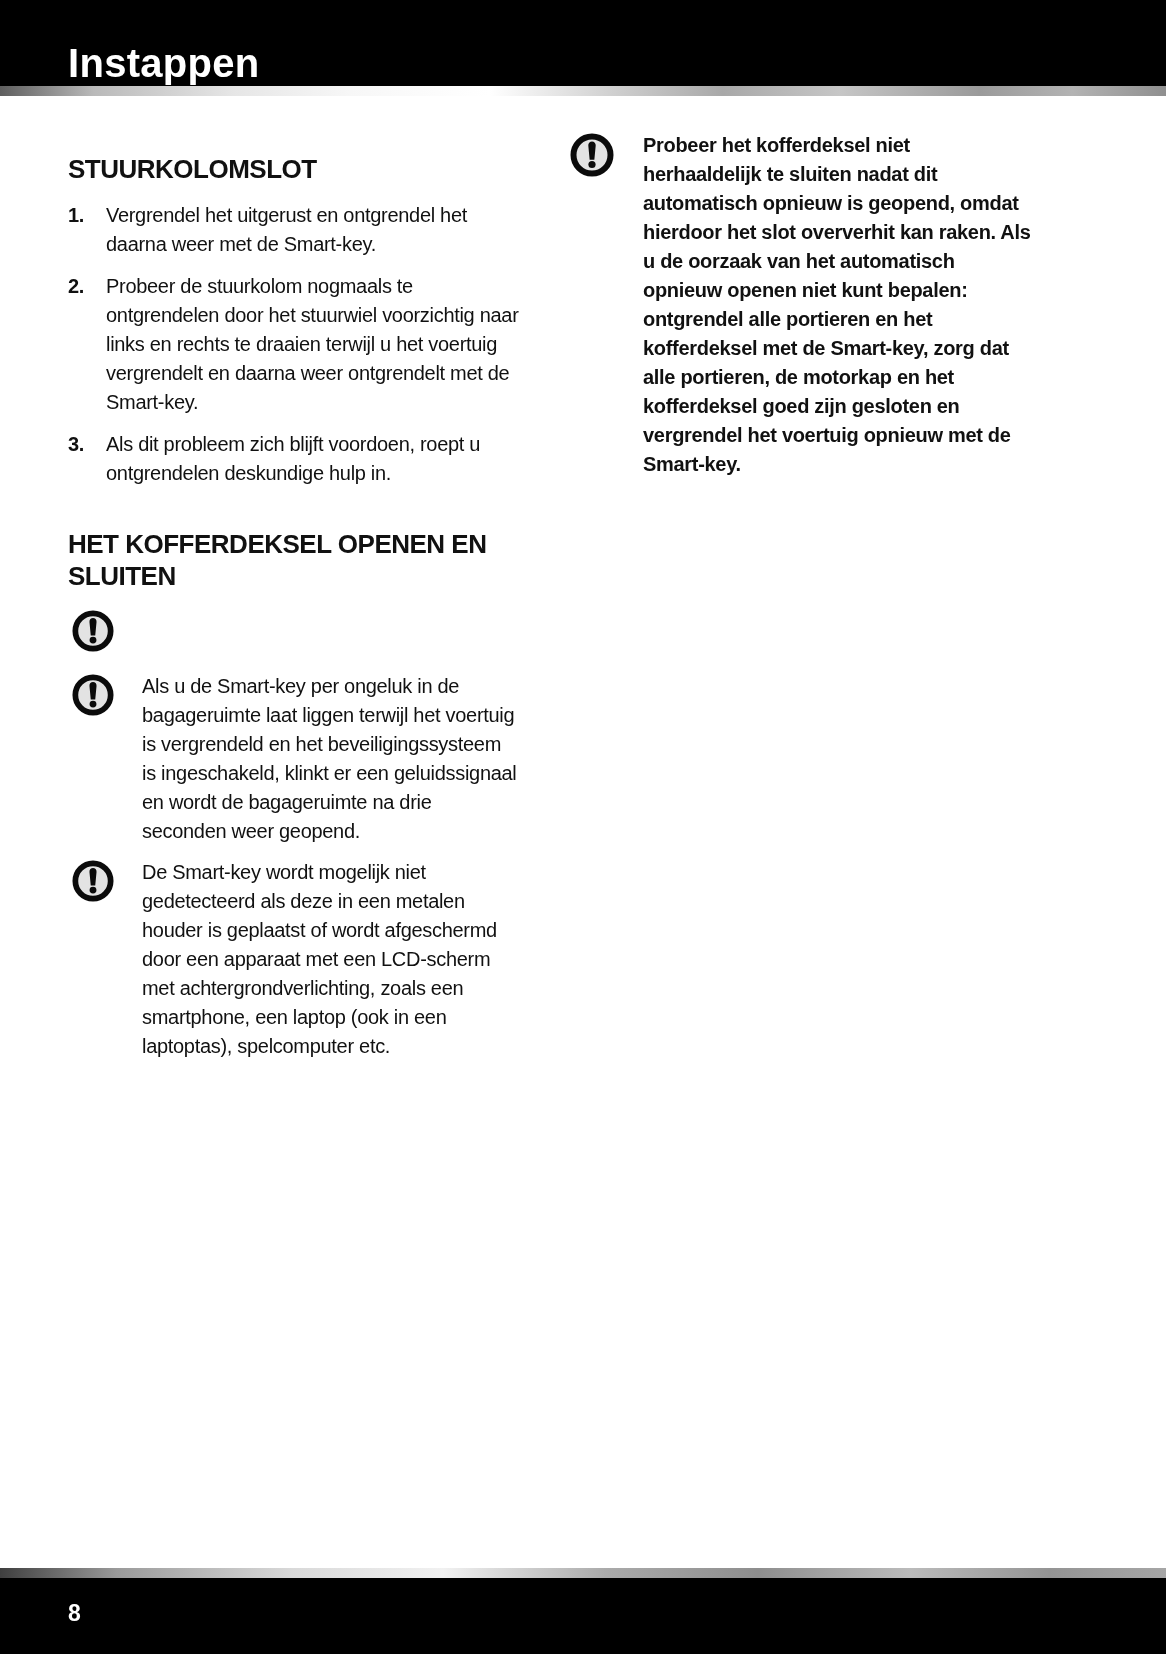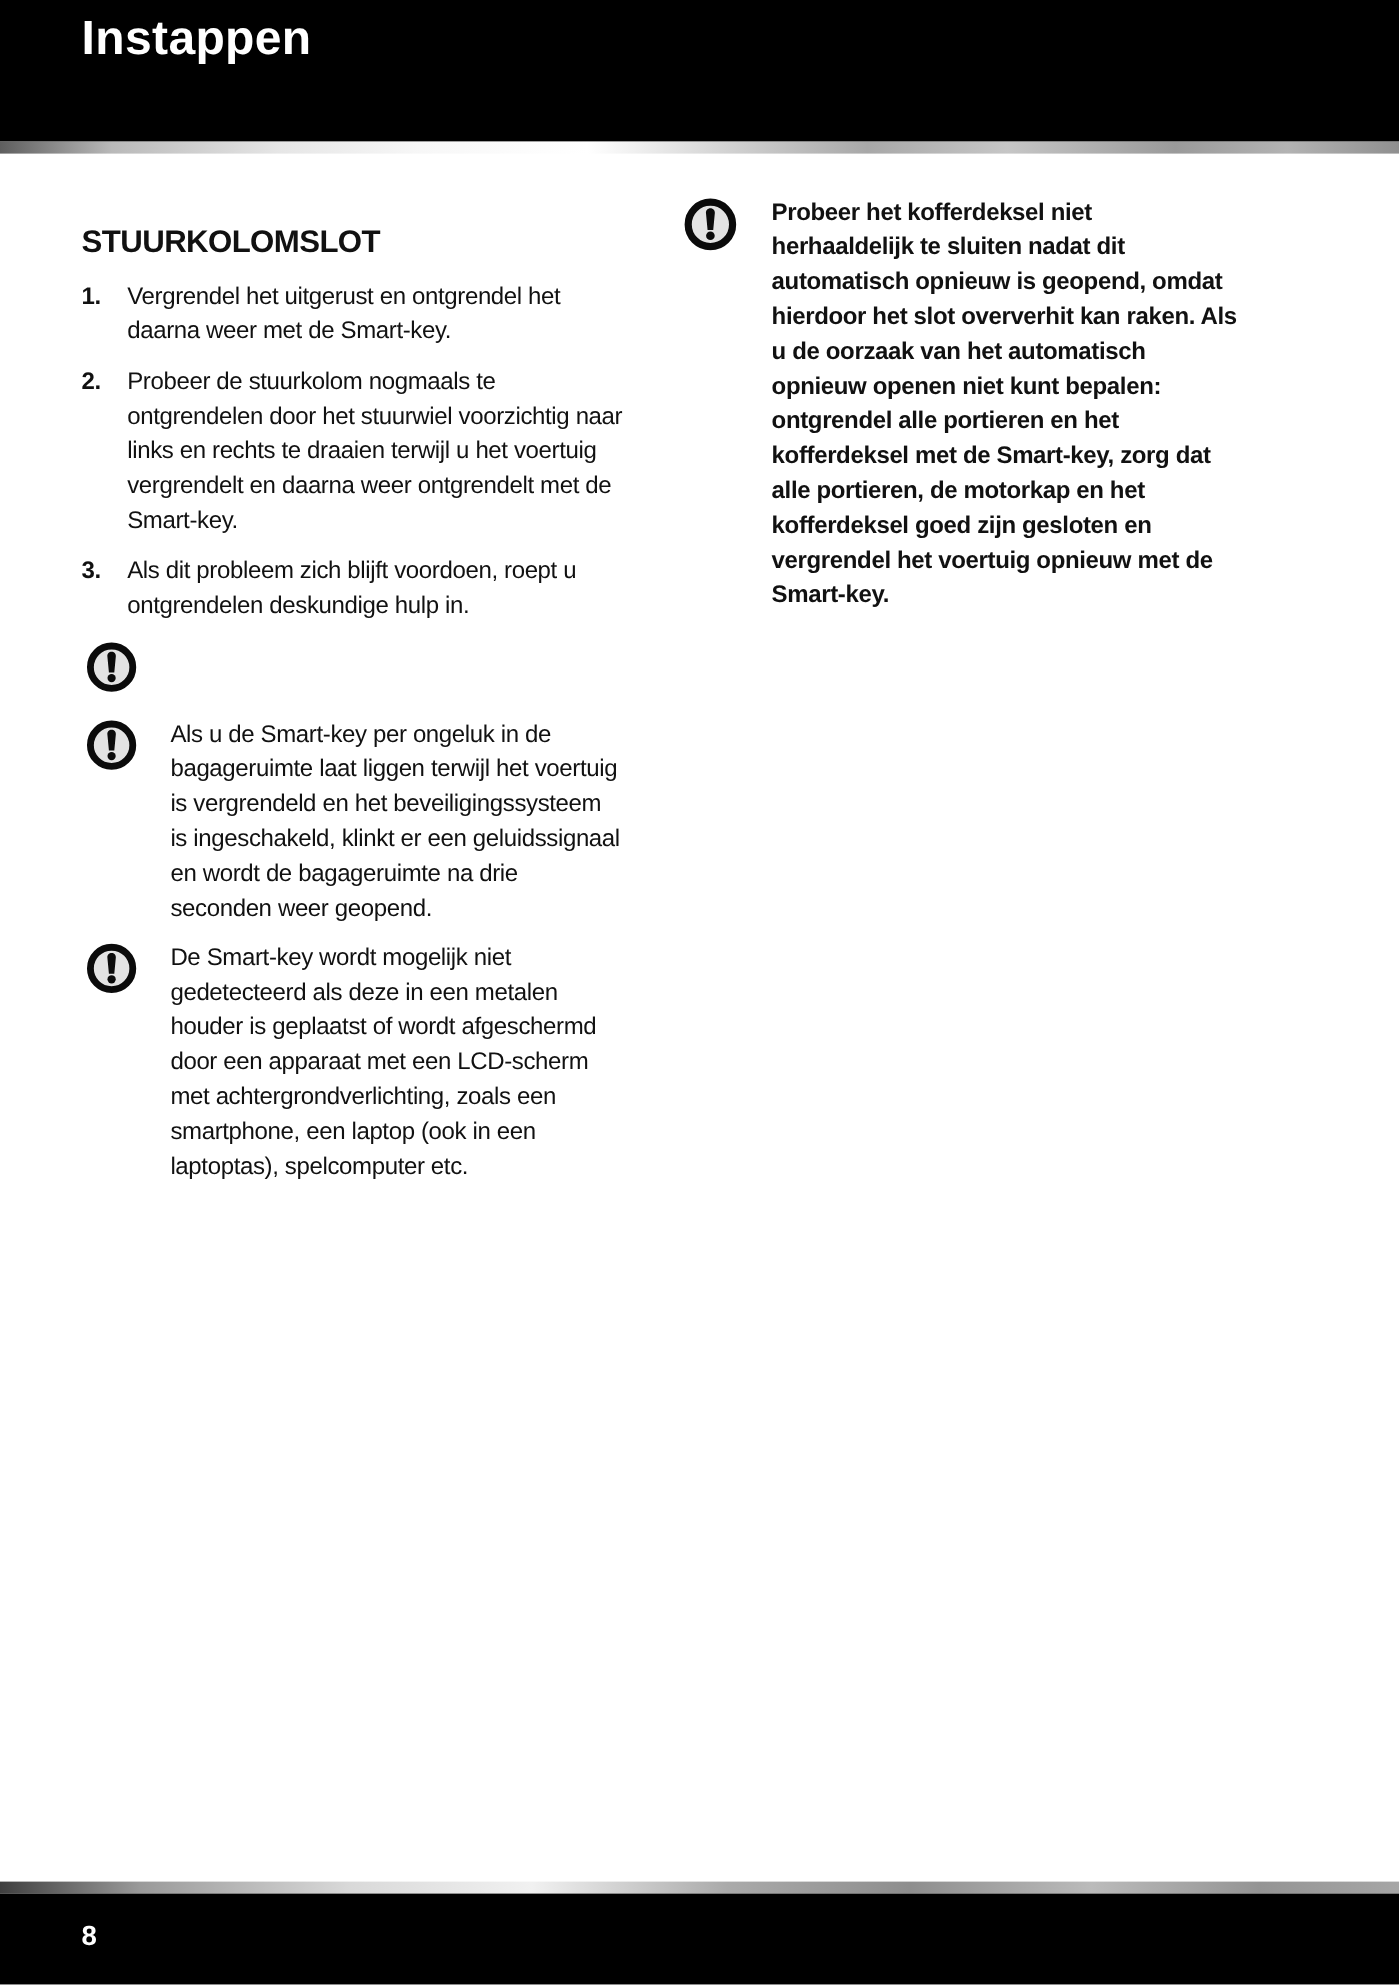--- a/index.html
+++ b/index.html
@@ -7,24 +7,24 @@
     position:relative;
     width:1166px;
     height:1654px;
     background:#ffffff;
     overflow:hidden;
     font-family:"Liberation Sans", sans-serif;
     color:#111111;
   }
   
   .header-bar{
-    height:118px;
+    height:86px;
     background:#000000;
     display:flex;
-    align-items:flex-start;
+    align-items:flex-end;
     box-sizing:border-box;
     padding:10px 0 0 68px;
   }
   .header-title{
     color:#ffffff;
     font-size:40px;
     font-weight:700;
     letter-spacing:0.3px;
   }
   .metal-bar{
@@ -115,20 +115,21 @@
         <div class="list-item">
           <span class="list-num">2.</span>
           <span class="list-text">Probeer de stuurkolom nogmaals te ontgrendelen door het stuurwiel voorzichtig naar links en rechts te draaien terwijl u het voertuig vergrendelt en daarna weer ontgrendelt met de Smart-key.</span>
         </div>
         <div class="list-item">
           <span class="list-num">3.</span>
           <span class="list-text">Als dit probleem zich blijft voordoen, roept u ontgrendelen deskundige hulp in.</span>
         </div>
       </div>
 
+      <h2 class="section-heading second">HET KOFFERDEKSEL OPENEN EN SLUITEN</h2>
 
       <div class="note">
         <span class="icon-wrap">
           <svg viewBox="0 0 44 44" width="42" height="42">
             <circle cx="22" cy="22" r="18.5" fill="#e3e3e3" stroke="#0b0b0b" stroke-width="6"></circle>
             <path d="M22 8.5 c2.2 0 3.9 1.8 3.7 4 l-1.35 14.2 h-4.7 l-1.35 -14.2 c-0.2 -2.2 1.5 -4 3.7 -4 z" fill="#0b0b0b"></path>
             <circle cx="22" cy="31.5" r="3.6" fill="#0b0b0b"></circle>
           </svg>
         </span>
       </div>

